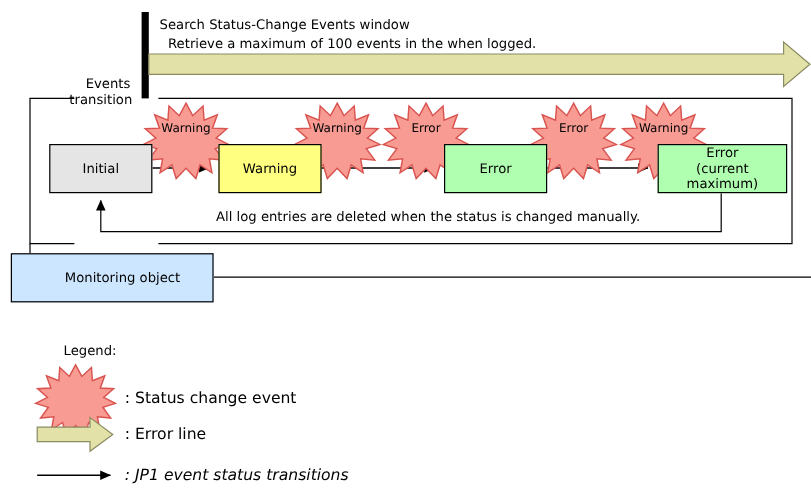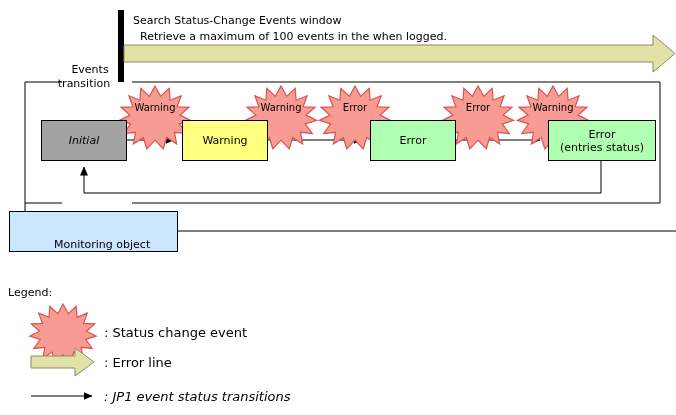--- a/index.html
+++ b/index.html
@@ -39,34 +39,34 @@
     position: absolute;
     border: 1px solid #000;
     box-sizing: border-box;
     display: flex;
     align-items: center;
     justify-content: center;
     text-align: center;
     font-size: 11px;
     line-height: 13px;
   }
-  .box-initial { background: #a3a3a3; font-style: italic; }
+  .box-initial { background: #e5e5e5; }
   .box-warning { background: #ffff80; }
   .box-error   { background: #b0ffb0; }
   .box-monitor { background: #cce6ff; justify-content: flex-start; }
 
   .burst-label {
     position: absolute;
     font-size: 10px;
     line-height: 11px;
     text-align: center;
     white-space: nowrap;
     color: #000;
   }
-  .legend-title { font-size: 11px; }
+  .legend-title { font-size: 11px; margin-left: 45px; }
   .legend-text { font-size: 13px; }
   .mon-label { padding-left: 44px; font-size: 11px; }
   .note-text { font-size: 11px; }
   .hdr-text { font-size: 11px; }
   .section-label { font-size: 11px; text-align: center; }
 </style>
 </head>
 <body>
 
 <div class="canvas">
@@ -130,31 +130,32 @@
   <div class="box box-warning" style="left:182px; top:120px; width:86px; height:41px;">
     <span>Warning</span>
   </div>
 
   <div class="box box-error" style="left:370px; top:120px; width:86px; height:41px;">
     <span>Error</span>
   </div>
 
   <div class="box box-error" style="left:548px; top:120px; width:108px; height:41px; flex-direction:column; justify-content:center;">
     <span>Error</span>
-    <span>(entries status)</span>
+    <span>(current maximum)</span>
   </div>
 
   <div class="burst-label" style="left:125px; top:102px; width:60px;">Warning</div>
   <div class="burst-label" style="left:251px; top:102px; width:60px;">Warning</div>
   <div class="burst-label" style="left:325px; top:102px; width:60px;">Error</div>
   <div class="burst-label" style="left:448px; top:102px; width:60px;">Error</div>
   <div class="burst-label" style="left:523px; top:102px; width:60px;">Warning</div>
 
+  <div class="txt note-text" style="left:180px; top:174px;">All log entries are deleted when the status is changed manually.</div>
 
-  <div class="box box-monitor" style="left:9px; top:211px; width:169px; height:41px;align-items:flex-end;">
+  <div class="box box-monitor" style="left:9px; top:211px; width:169px; height:41px;">
     <span class="mon-label">Monitoring object</span>
   </div>
 
   <div class="txt legend-title" style="left:8px; top:286px;">Legend:</div>
 
   <div class="txt legend-text" style="left:104px; top:326px;">: Status change event</div>
   <div class="txt legend-text" style="left:104px; top:356px;">: Error line</div>
   <div class="txt legend-text" style="left:104px; top:390px;font-style:italic;">: JP1 event status transitions</div>
 
 </div>

